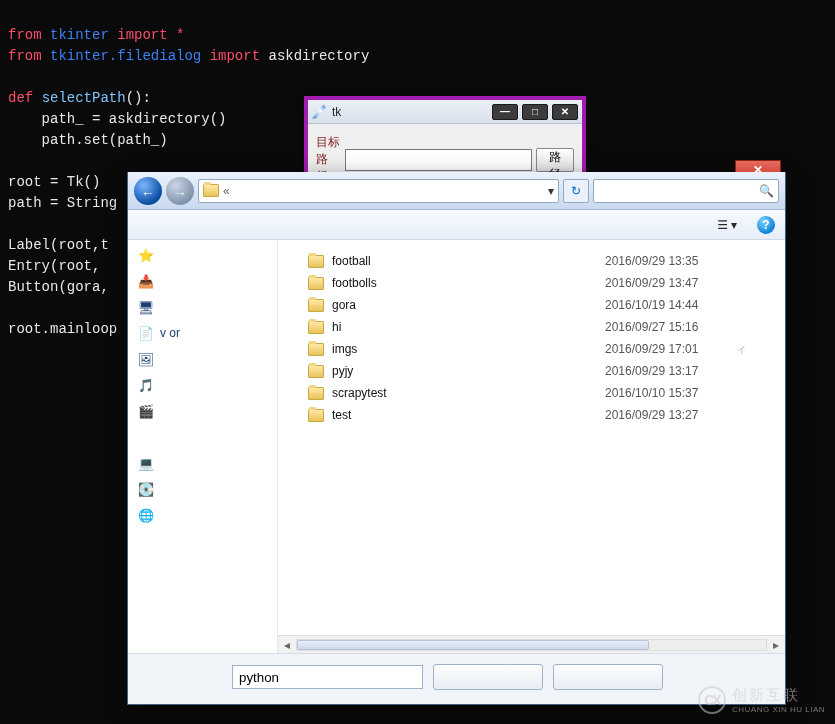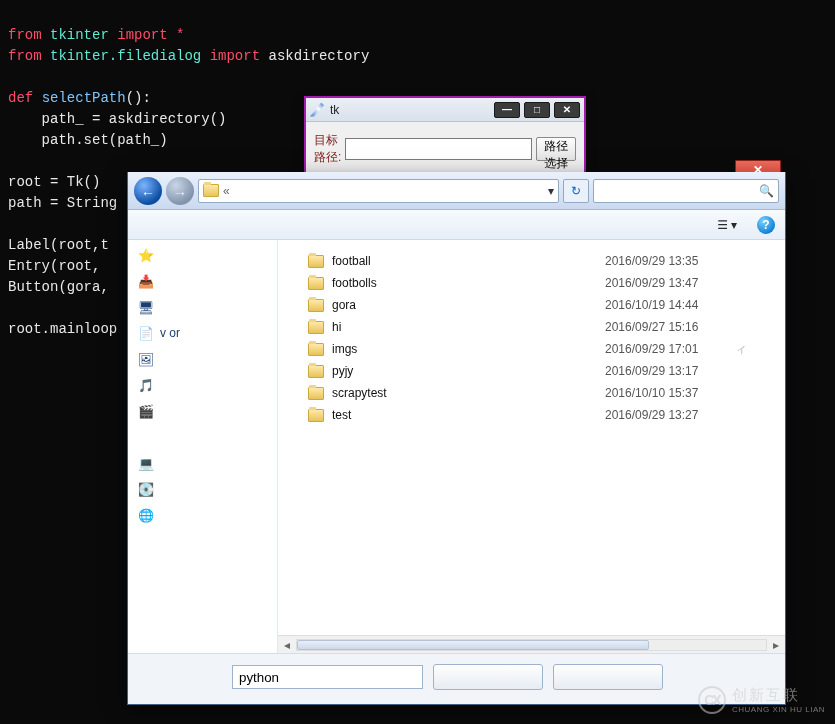--- a/index.html
+++ b/index.html
@@ -17,33 +17,33 @@
   .code {
     position: absolute;
     top: 4px;
     left: 8px;
     white-space: pre;
     line-height: 21px;
     color: #e8e8e8;
   }
   .kw   { color: #ff4d6a; }  
   .name { color: #e8e8e8; }
-  .mod  { color: #5eead4; }
+  .mod  { color: #3b82f6; }
   .func { color: #7ec6ff; }
   .paren{ color: #e8e8e8; }
   .op   { color: #ff4d6a; }
 
   
   .tkwin {
     position: absolute;
     left: 304px;
     top: 96px;
     width: 282px;
     background: #f0f0f0;
-    border: 2px solid #a21caf;
+    border: 4px solid #a21caf;
     box-shadow: 0 4px 10px rgba(0,0,0,.45);
     font-family: 'Segoe UI', Tahoma, sans-serif;
     font-size: 12px;
   }
   .tkwin .titlebar {
     height: 24px;
     background: linear-gradient(#ebeff5,#d9e1ec);
     display: flex;
     align-items: center;
     padding: 0 4px;

